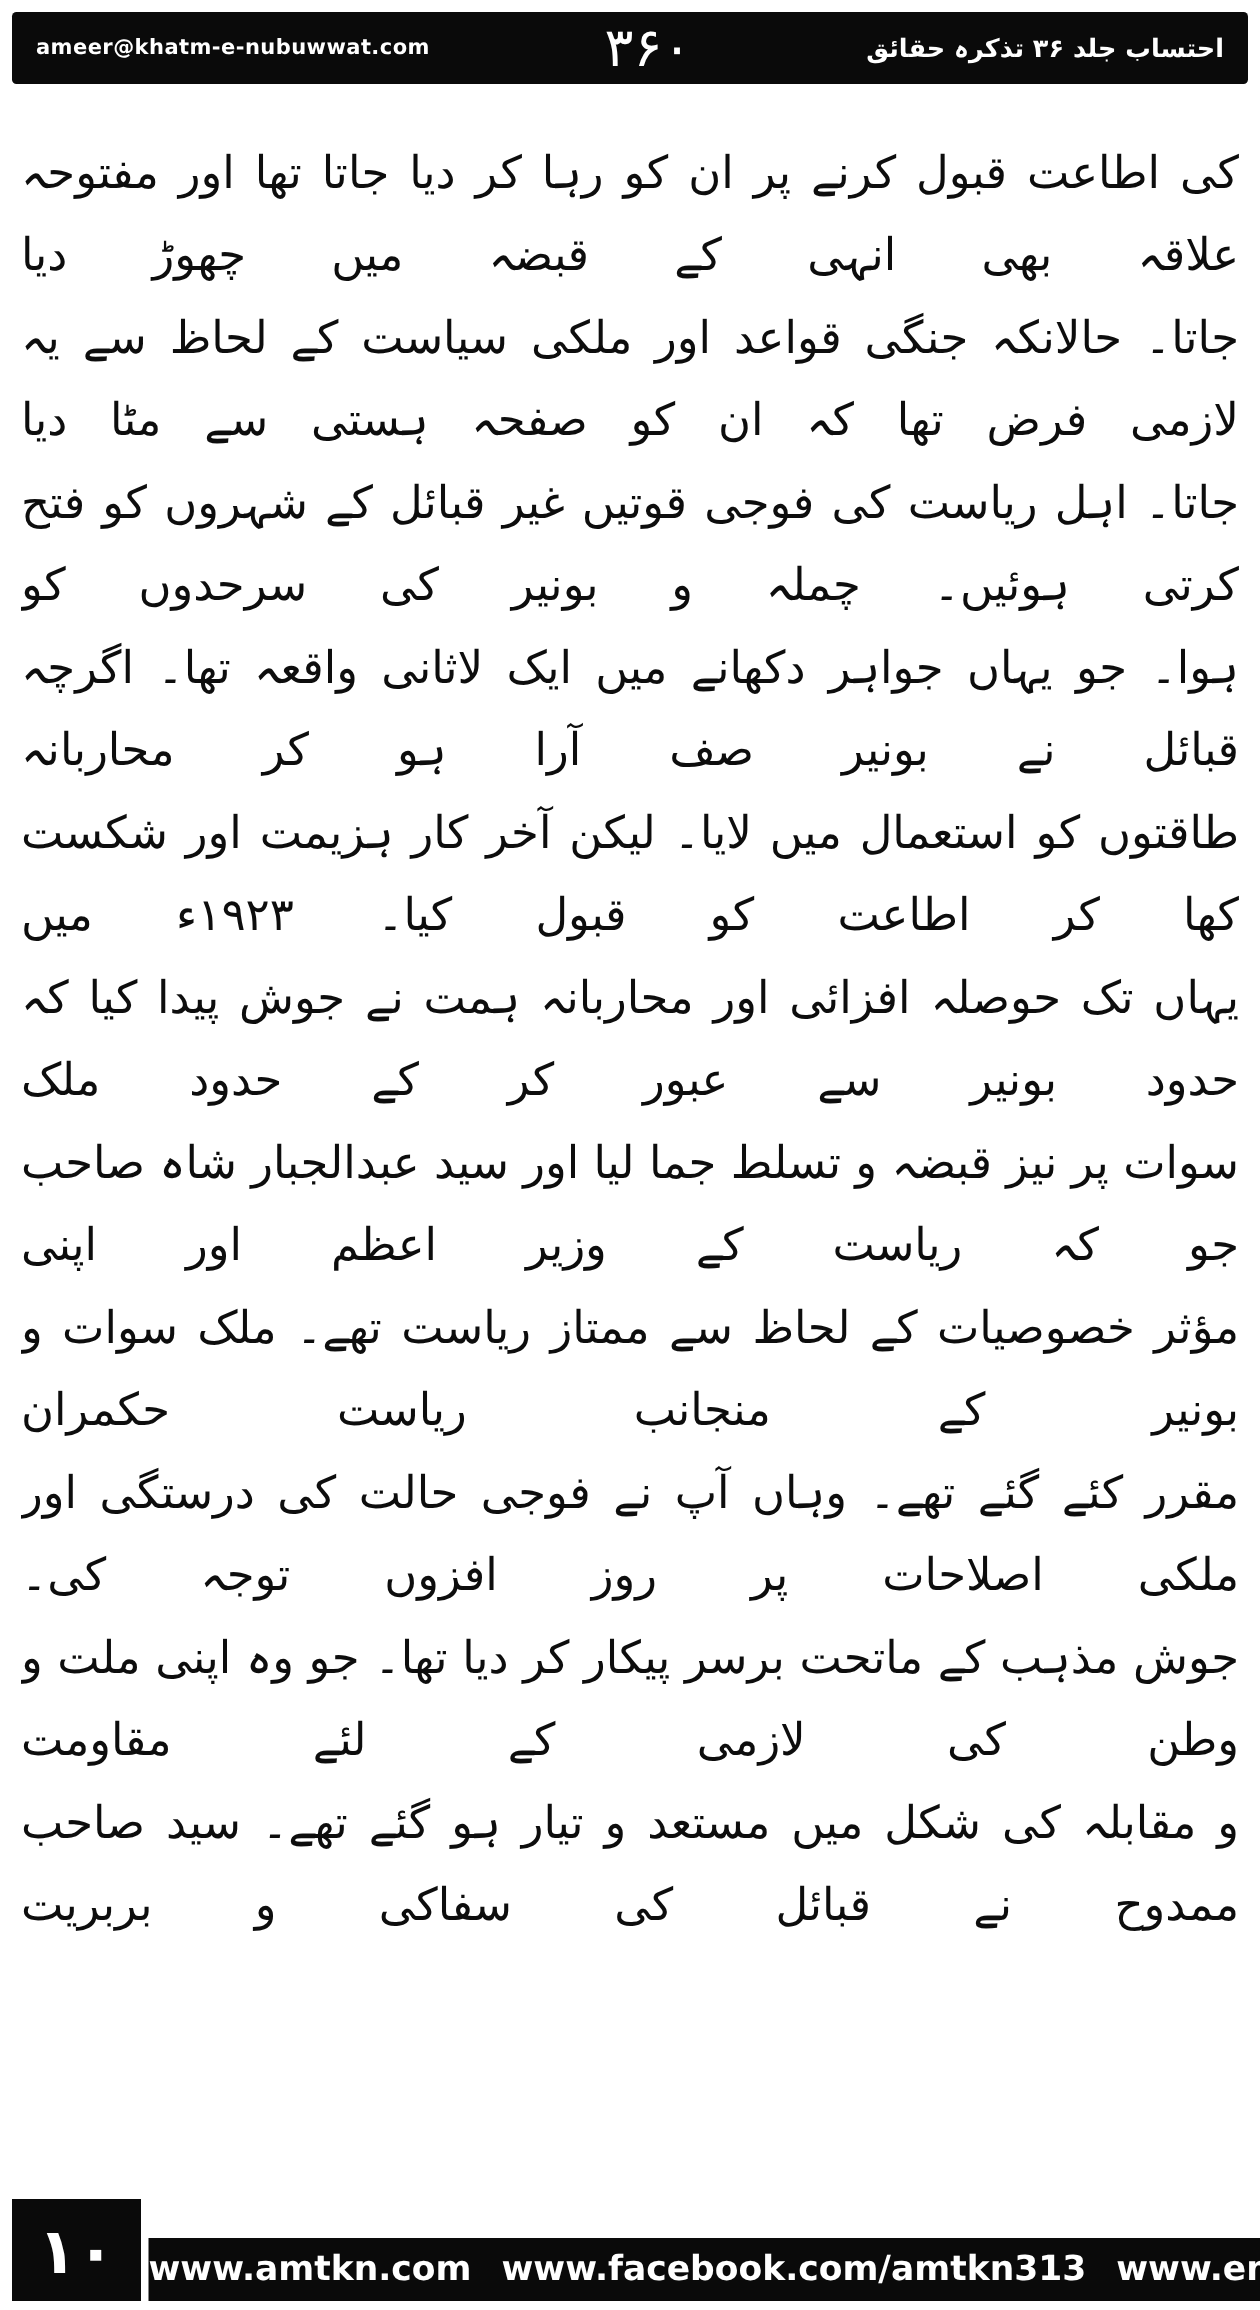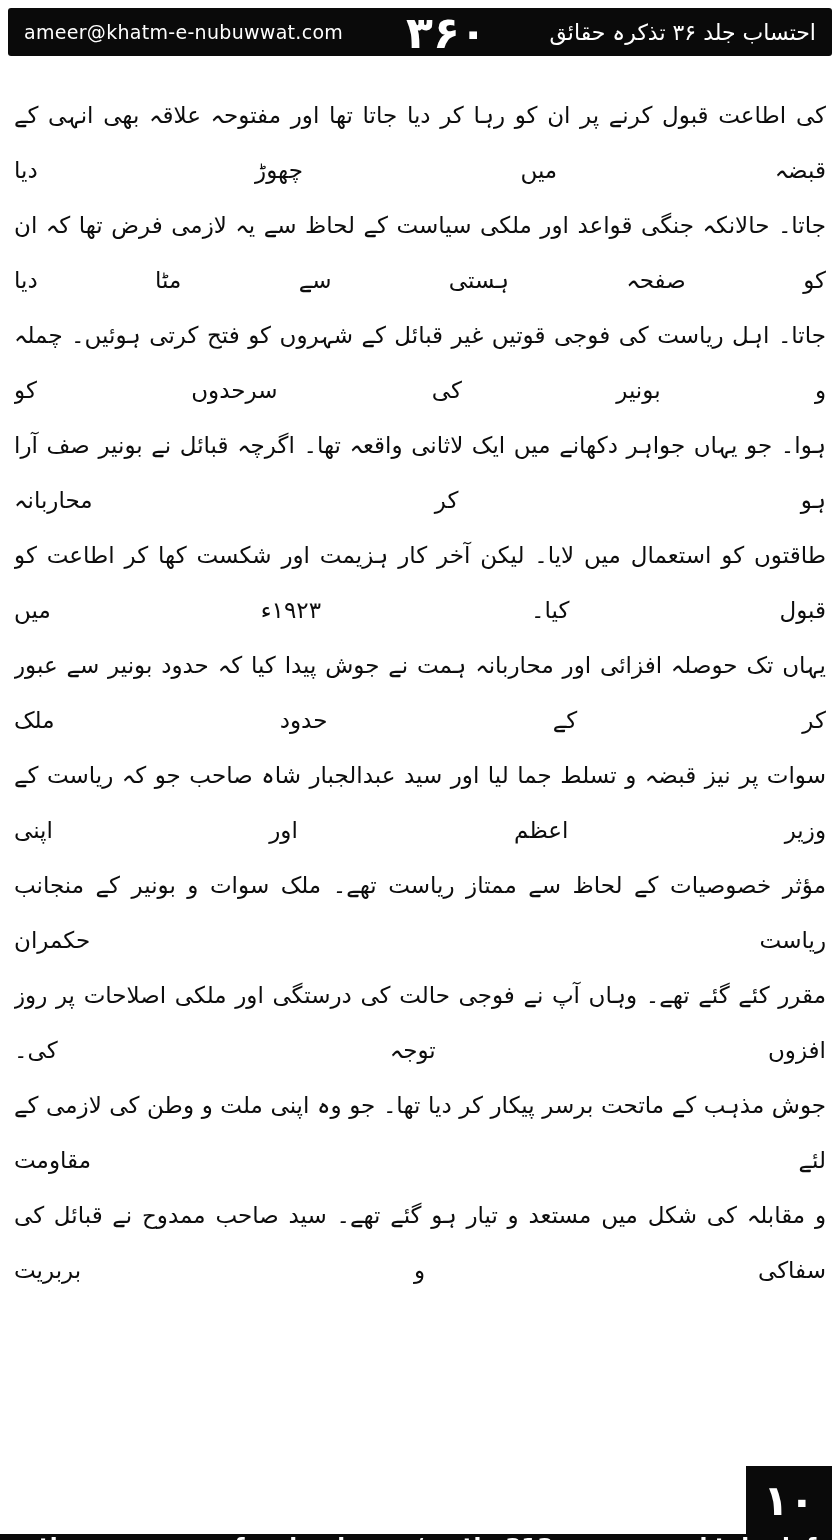--- a/index.html
+++ b/index.html
@@ -8,37 +8,37 @@
     background:#ffffff;overflow:hidden;
     font-family:"DejaVu Sans",sans-serif;color:#0d0d0d;
   }
   
   .header{
     position:absolute;top:8px;left:8px;right:8px;height:48px;
     background:#0a0a0a;color:#ffffff;
     display:flex;align-items:center;justify-content:space-between;
     padding:0 16px;box-sizing:border-box;border-radius:3px;
   }
-  .header .email{font-weight:normal;font-size:19px;letter-spacing:.3px;direction:ltr;}
-  .header .pagenum{font-size:44px;font-weight:bold;direction:rtl;}
-  .header .title{font-size:22px;font-weight:normal;direction:rtl;}
+  .header .email{font-weight:bold;font-size:14px;letter-spacing:.3px;direction:ltr;}
+  .header .pagenum{font-size:36px;font-weight:normal;direction:rtl;}
+  .header .title{font-size:17px;font-weight:bold;direction:rtl;}
   
   .body{
     position:absolute;top:88px;left:14px;right:14px;bottom:86px;
     direction:rtl;overflow:hidden;
   }
   .para{margin:0;}
   .line{
-    font-size:23px;line-height:55px;
+    font-size:30px;line-height:55px;
     text-align:justify;text-align-last:justify;-moz-text-align-last:justify;
   }
   
   .footer{
     position:absolute;left:8px;right:8px;bottom:6px;height:68px;
-    display:flex;align-items:flex-end;flex-direction:column;
+    display:flex;align-items:flex-end;
   }
   .pagebox{
     width:86px;height:68px;background:#0a0a0a;color:#ffffff;
     display:flex;align-items:center;justify-content:center;
     font-size:42px;font-weight:bold;direction:rtl;flex:0 0 auto;
   }
   .linksbar{
     flex:1;height:42px;background:#0a0a0a;color:#ffffff;margin-left:5px;
     display:flex;align-items:center;justify-content:center;gap:20px;
     font-weight:bold;font-size:23px;direction:ltr;white-space:nowrap;

